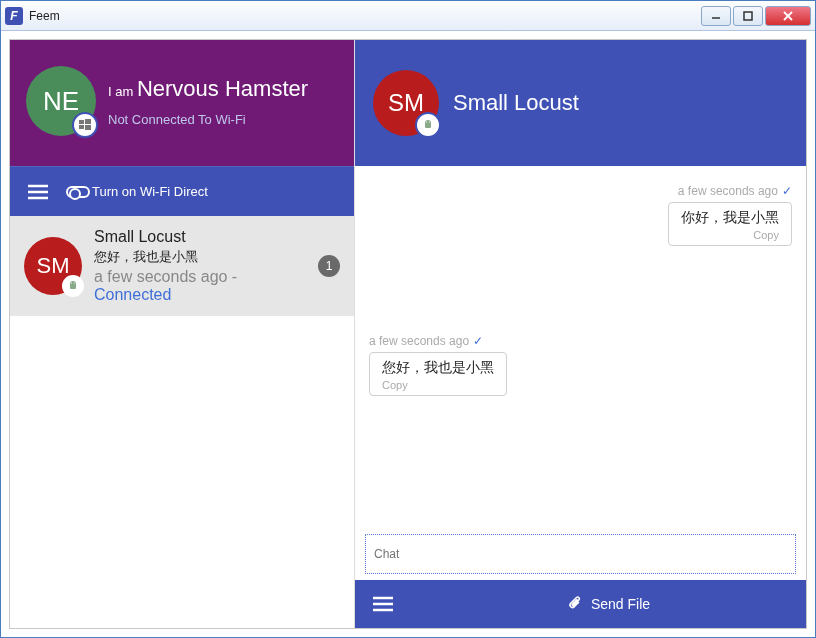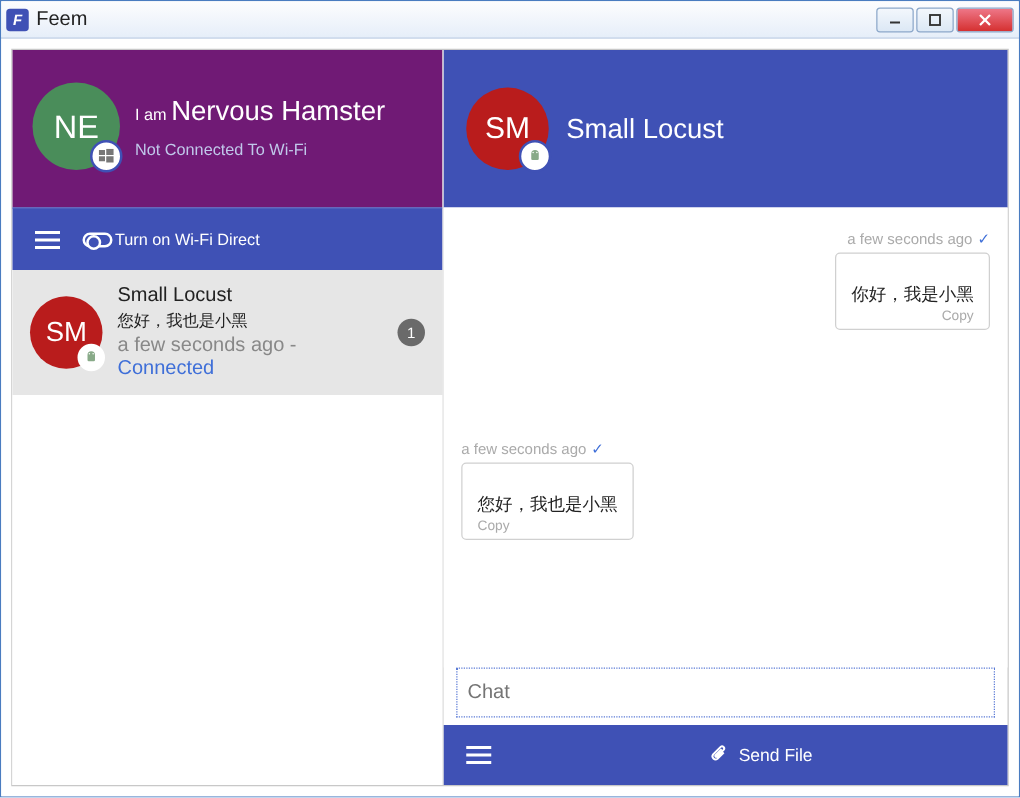--- a/index.html
+++ b/index.html
@@ -15,21 +15,21 @@
     height: 30px; background: linear-gradient(#fdfdfe,#e6eef9);
     border-bottom: 1px solid #b0c4e0;
     display: flex; align-items: center; padding: 0 4px;
   }
   .titlebar-icon {
     width: 18px; height: 18px; background: #3f51b5; border-radius: 3px;
     display: flex; align-items: center; justify-content: center;
     color: #fff; font-style: italic; font-weight: bold; font-size: 12px;
     margin-right: 6px;
   }
-  .titlebar-title { font-size: 16px; color: #222; flex: 1; }
+  .titlebar-title { font-size: 12px; color: #222; flex: 1; }
   .win-controls { display: flex; gap: 2px; }
   .win-btn {
     width: 30px; height: 20px; border: 1px solid #8aa6c9; border-radius: 3px;
     background: linear-gradient(#f3f7fc,#dce8f5);
     display: flex; align-items: center; justify-content: center;
     font-size: 10px; color: #333;
   }
   .win-btn.close { background: linear-gradient(#e78,#d53030); color:#fff; width:46px;}
   .win-btn.close svg { stroke:#fff; }
   
@@ -119,33 +119,33 @@
   .chat-body {
     flex:1; padding: 18px 14px; display:flex; flex-direction:column; gap:18px;
     background:#fff; overflow:auto;
   }
   .msg-row { display:flex; flex-direction:column; gap:4px; }
   .msg-row.right { align-items:flex-end; }
   .msg-row.left { align-items:flex-start; margin-top: 70px;}
   .msg-meta { font-size:12px; color:#aaa; display:flex; align-items:center; gap:4px;}
   .check { color:#3f6fd8; }
   .bubble {
-    border:1px solid #d0d0d0; border-radius:4px; padding:24px 12px 4px 12px;
+    border:1px solid #d0d0d0; border-radius:4px; padding:6px 12px 4px 12px;
     background:#fff; min-width:100px;
     display:flex; flex-direction:column; gap:2px;
   }
   .bubble-text { font-size:14px; color:#222; }
   .bubble-copy { font-size:11px; color:#aaa; align-self:flex-end; }
   .msg-row.left .bubble-copy { align-self:flex-start; }
   .chat-input-wrap {
     padding: 0 10px 6px 10px;
   }
   .chat-input {
     width:100%; height:40px; border:1px dotted #5b7bd6;
-    padding: 0 8px; font-size:16px; color:#999; outline:none;
+    padding: 0 8px; font-size:12px; color:#999; outline:none;
   }
   .chat-footer {
     background:#3f51b5; height:48px; display:flex; align-items:center; color:#fff;
   }
   .chat-footer .burger { width:56px; }
   .sendfile {
     flex:1; display:flex; align-items:center; justify-content:center; gap:8px;
     font-size:14px;
   }
 </style>

